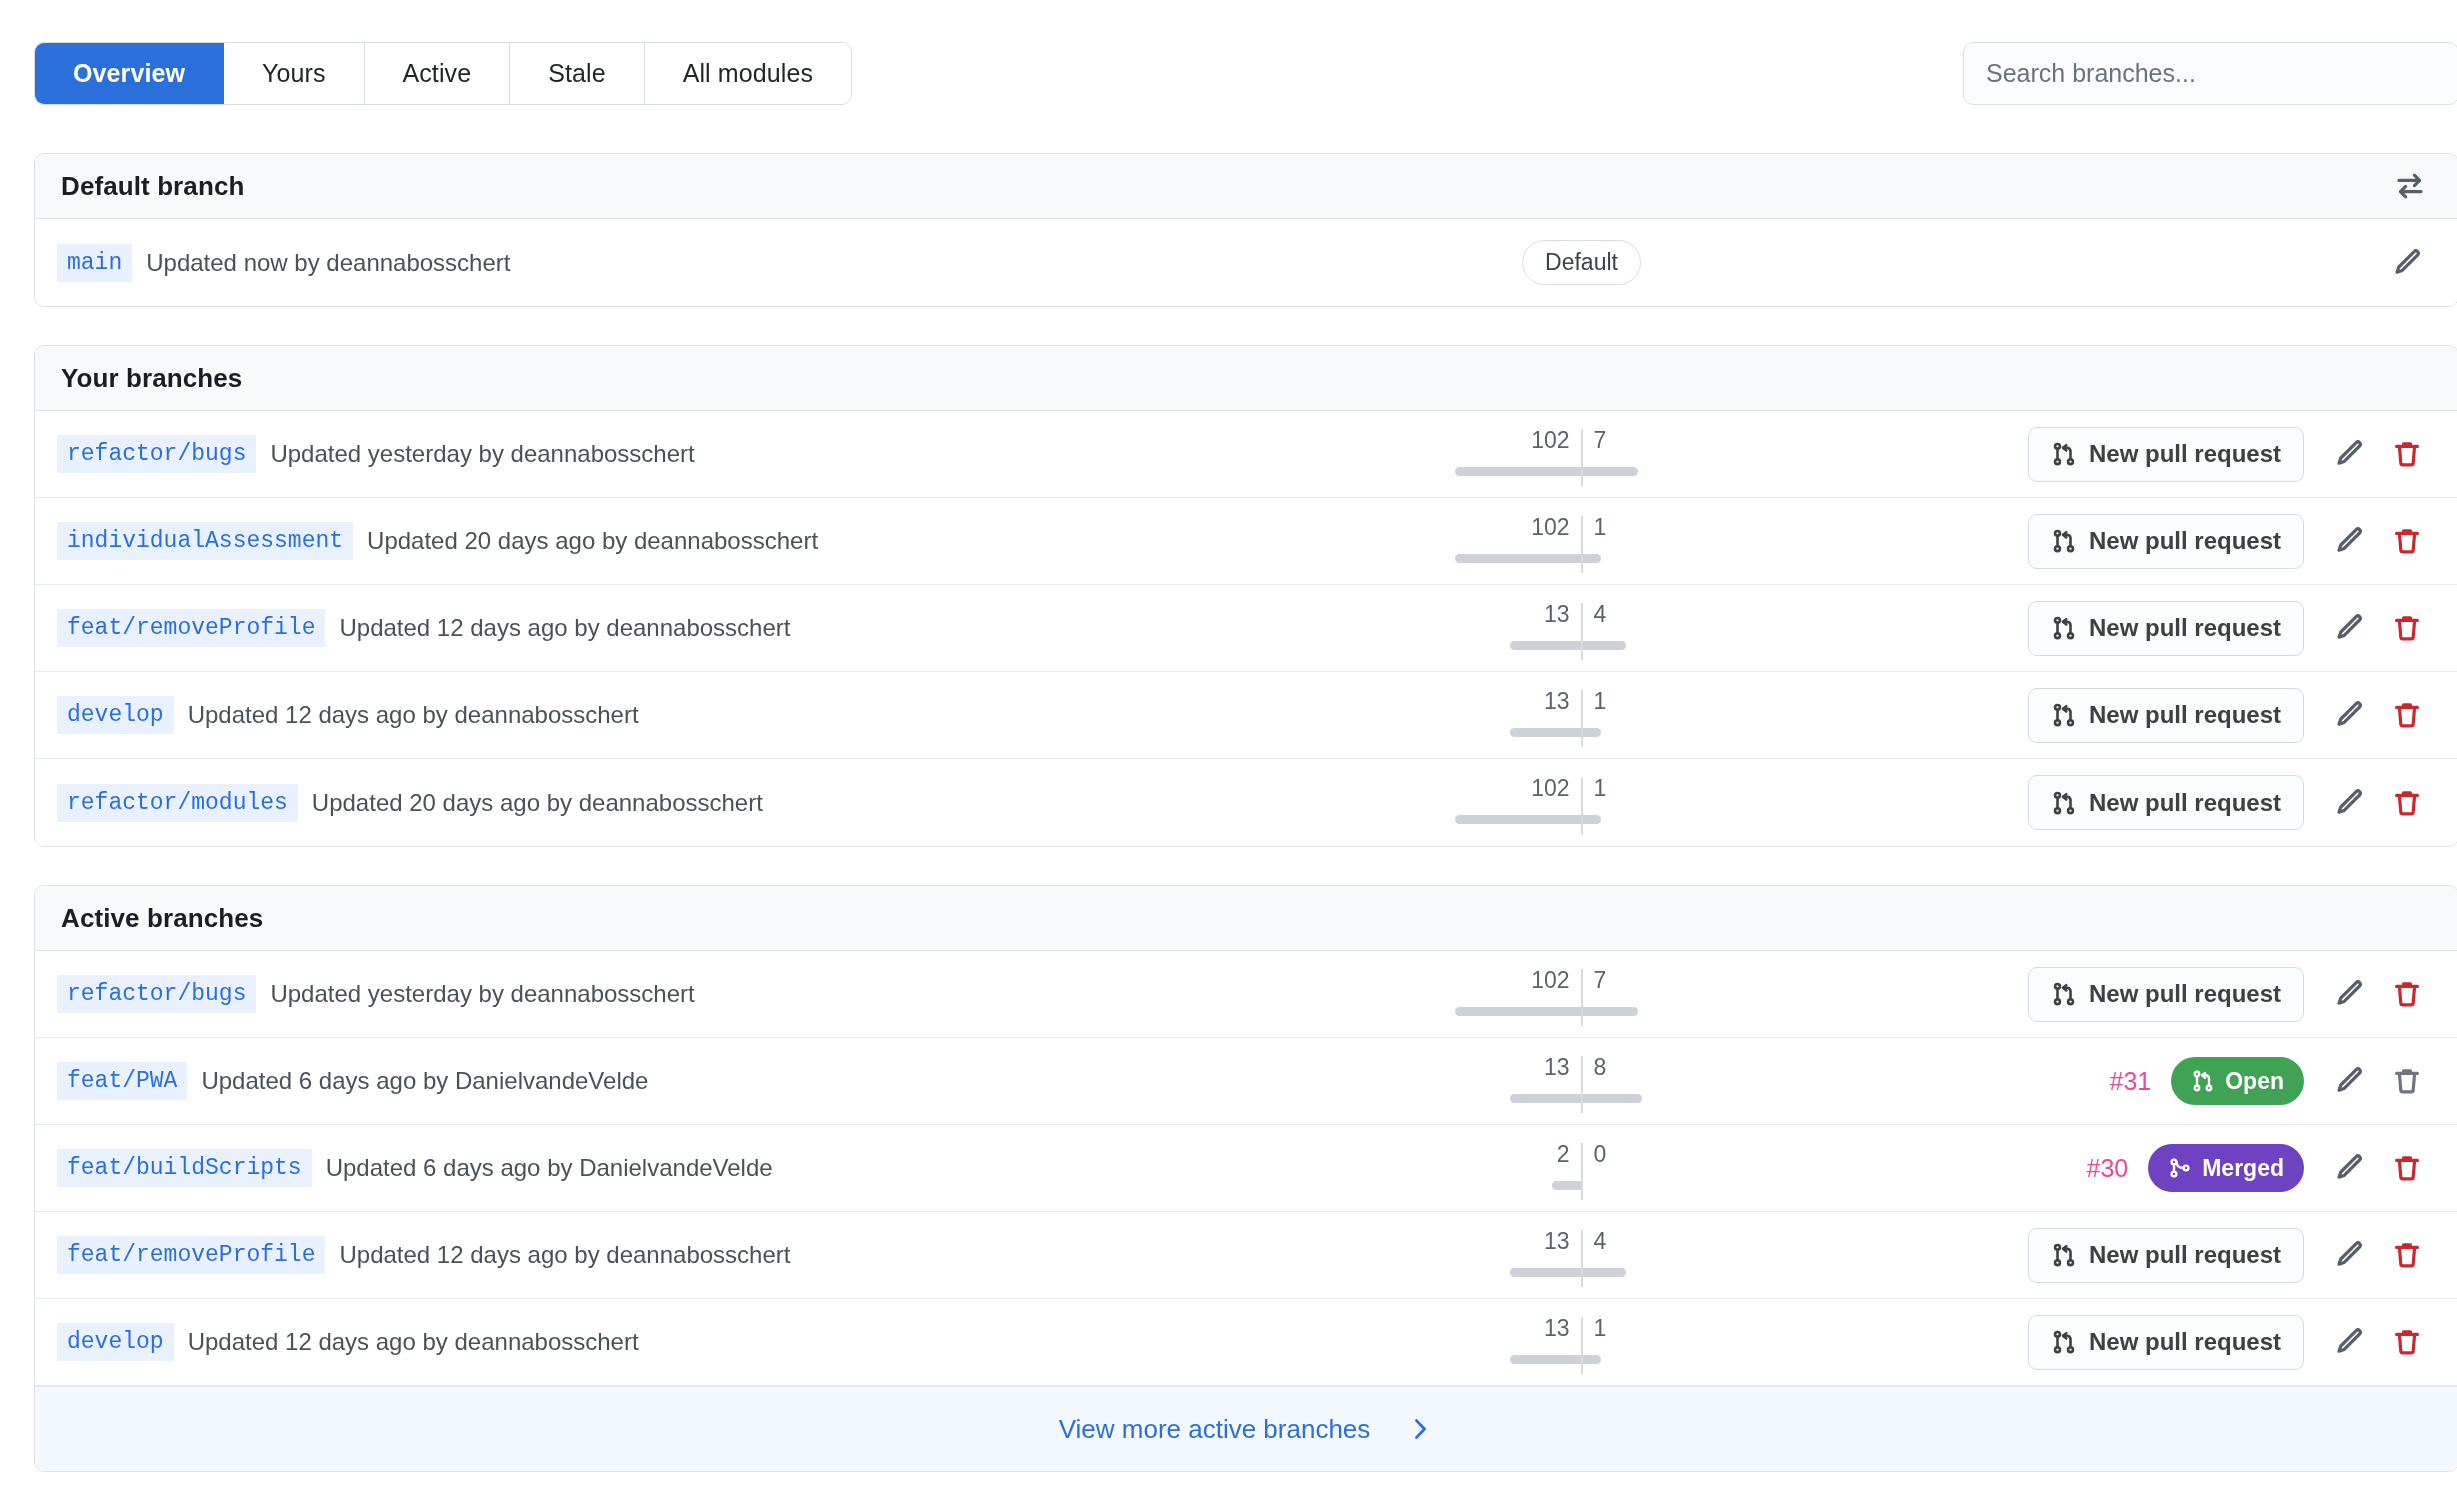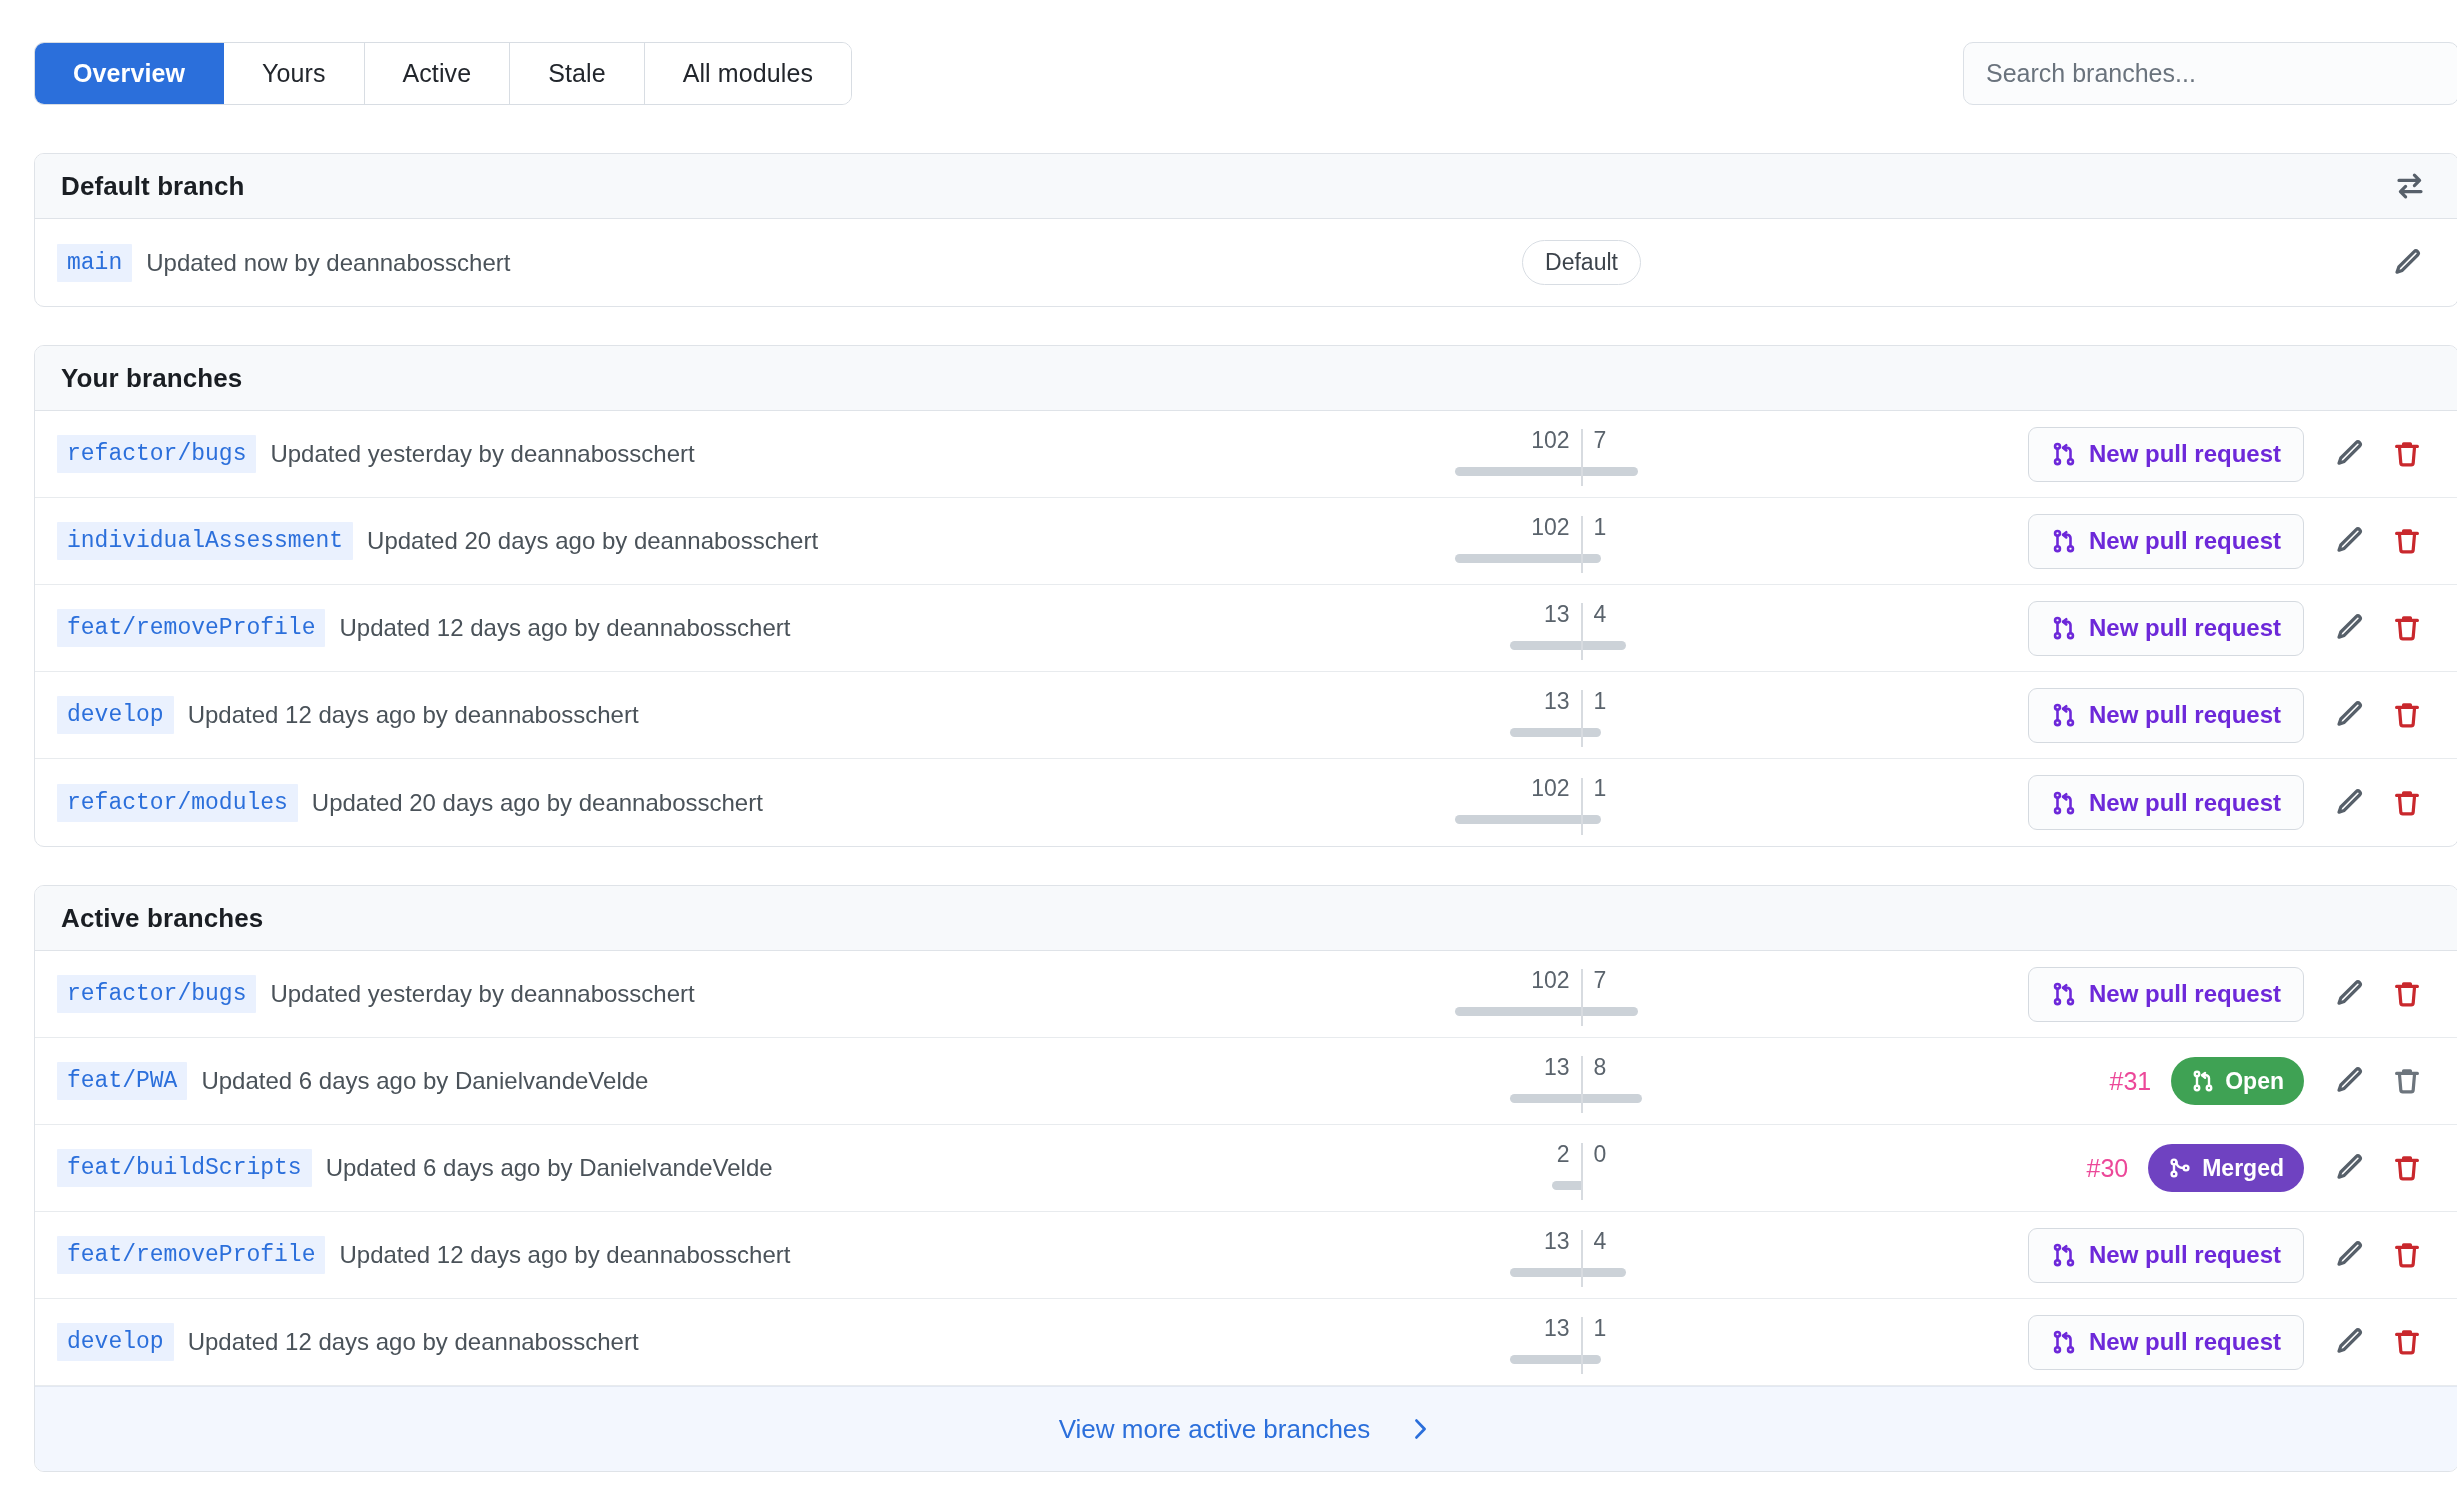--- a/index.html
+++ b/index.html
@@ -221,21 +221,21 @@
     display: inline-flex;
     align-items: center;
     gap: 12px;
     height: 55px;
     padding: 0 22px;
     border: 1px solid #d5dae0;
     border-radius: 9px;
     background: #fbfcfd;
     font-size: 24px;
     font-weight: 700;
-    color: #6d28d9;
+    color: #404040;
     cursor: pointer;
     white-space: nowrap;
     font-family: "Liberation Sans", sans-serif;
   }
 
   .pr-link {
     font-size: 25px;
     color: #ec4899;
     cursor: pointer;
     margin-right: 12px;

